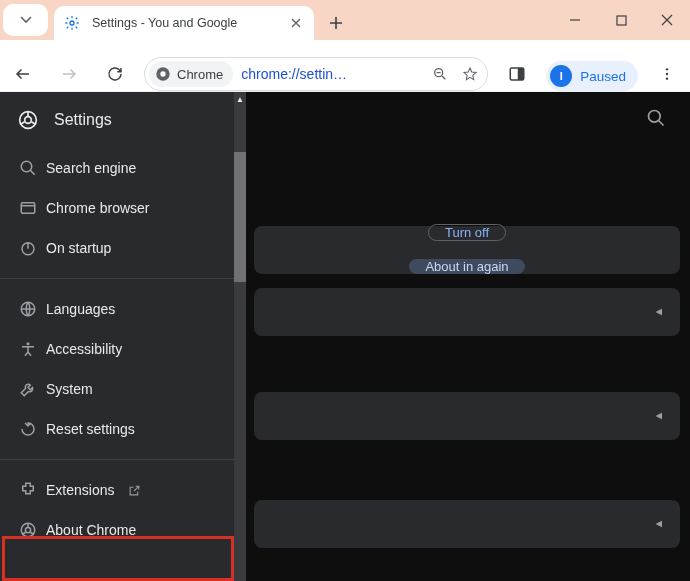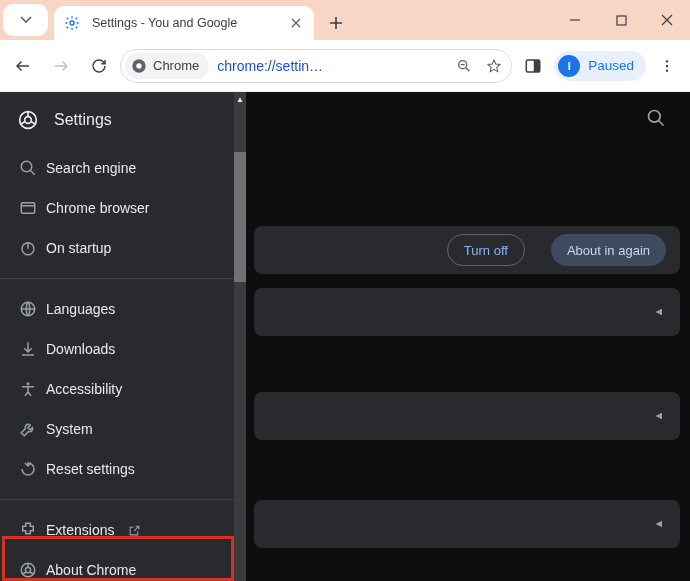--- a/index.html
+++ b/index.html
@@ -10,21 +10,21 @@
     .titlebar-left-blob { width: 45px; height: 32px; background: #fff; border-radius: 10px; margin: 4px 0 4px 3px; display:flex; align-items:center; justify-content:center; }
     .tab { background: #fff; height: 34px; border-radius: 10px 10px 0 0; display: flex; align-items: center; padding: 0 10px; margin-left: 6px; gap: 12px; min-width: 260px; }
     .tab .favicon { width:16px; height:16px; }
     .tab .title { font-size: 12.5px; color: #3c4043; flex:1; white-space:nowrap; overflow:hidden; text-overflow:ellipsis; }
     .tab .close { width:16px; height:16px; display:flex; align-items:center; justify-content:center; color:#5f6368; }
     .new-tab { width: 28px; height:28px; display:flex; align-items:center; justify-content:center; margin-left:8px; margin-bottom:3px; color:#3c4043; border-radius:50%; }
     .window-controls { position:absolute; right:0; top:0; display:flex; height:40px; }
     .win-btn { width:46px; display:flex; align-items:center; justify-content:center; color:#3c4043; }
 
     
-    .toolbar { height: 52px; background:#fff; display:flex; align-items:center; padding: 0 6px; gap:4px; border-bottom:1px solid #00000010; }
+    .toolbar { height: 52px; background:#fff; display:flex; align-items:flex-end; padding: 0 6px; gap:12px; border-bottom:1px solid #00000010; }
     .tb-btn { width:34px; height:34px; display:flex; align-items:center; justify-content:center; color:#3c4043; border-radius:50%; }
     .tb-btn.dim { color:#bfc1c4; }
     .omnibox { flex:1; height:34px; border:1px solid #dadce0; border-radius:17px; background:#fff; display:flex; align-items:center; padding:0 6px 0 4px; gap:8px; }
     .site-chip { background:#f1f3f4; border-radius:14px; height:26px; display:flex; align-items:center; padding:0 10px 0 6px; gap:6px; font-size:13px; color:#3c4043; font-weight:500; }
     .omnibox .url { font-size:14px; color:#1d4ed8; flex:1; white-space:nowrap; overflow:hidden; text-overflow:ellipsis; }
     .omnibox .ic { color:#5f6368; width:22px; height:22px; display:flex; align-items:center; justify-content:center; }
     .profile-chip { height:30px; border-radius:15px; background:#e8f0fe; display:flex; align-items:center; padding:0 12px 0 4px; gap:8px; font-size:13.5px; color:#1a73e8; font-weight:500; }
     .avatar-dot { width:22px; height:22px; border-radius:50%; background:#1a73e8; color:#fff; font-size:11px; display:flex; align-items:center; justify-content:center; font-weight:600; }
     .side-panel-btn { width:34px; height:34px; display:flex; align-items:center; justify-content:center; color:#3c4043; }
 
@@ -38,21 +38,21 @@
     .settings-header { height:56px; display:flex; align-items:center; padding:0 18px; gap:16px; color:#e8eaed; font-size:16px; }
     .sb-item { height:40px; display:flex; align-items:center; padding:0 18px; gap:8px; color:#e8eaed; font-size:14px; font-weight:500; cursor:pointer; position:relative; }
     .sb-item .ic { width:20px; height:20px; display:flex; align-items:center; justify-content:center; color:#9aa0a6; flex-shrink:0; }
     .sb-sep { height:1px; background:#3c4043; margin:10px 0; }
     .ext-link { margin-left:6px; color:#9aa0a6; }
     .highlight-box { border:3px solid #d93025; position:absolute; left:2px; right:12px; bottom:0; height:45px; pointer-events:none; z-index:5; }
 
     .main { flex:1; position:relative; background:#0e0e0e; }
     .main-search { position:absolute; top:16px; right:24px; color:#9aa0a6; }
     .card { position:absolute; left:8px; right:10px; background:#292a2d; border-radius:8px; }
-    .card.actions { top:134px; height:48px; display:flex; align-items:center; justify-content:flex-end; padding:0 14px; gap:26px; }
+    .card.actions { top:134px; height:48px; display:flex; align-items:center; justify-content:flex-end; padding:0 14px; gap:18px;flex-direction:column; }
     .btn-outline { border:1px solid #5f6368; color:#8ab4f8; background:transparent; border-radius:16px; height:32px; padding:0 16px; font-size:13px; font-weight:500; cursor:pointer; }
     .btn-primary { border:none; background:#3f4a5f; color:#c7d7f0; border-radius:16px; height:32px; padding:0 16px; font-size:13px; font-weight:500; cursor:pointer; }
     .card.row { height:48px; display:flex; align-items:center; justify-content:flex-end; padding:0 16px; }
     .card.row .chev { transform:rotate(-90deg); color:#9aa0a6; font-size:11px; }
     .r1 { top:196px; }
     .r2 { top:300px; }
     .r3 { top:408px; }
 
     svg { display:block; }
   </style>
@@ -208,28 +208,20 @@
           <svg width="18" height="18" viewBox="0 0 24 24">
             <circle cx="12" cy="12" r="9" fill="none" stroke="#9aa0a6" stroke-width="2"></circle>
             <path d="M3 12h18M12 3c3 3 3 15 0 18M12 3c-3 3-3 15 0 18" fill="none" stroke="#9aa0a6" stroke-width="2"></path>
           </svg>
         </span>
       <span>Languages</span>
     </div>
     <div class="sb-item">
       <span class="ic">
           <svg width="18" height="18" viewBox="0 0 24 24">
-            <path d="M12 3v12M7 11l5 5 5-5M4 20h16" fill="none" stroke="#9aa0a6" stroke-width="2"></path>
-          </svg>
-        </span>
-      <span>Downloads</span>
-    </div>
-    <div class="sb-item">
-      <span class="ic">
-          <svg width="18" height="18" viewBox="0 0 24 24">
             <circle cx="12" cy="5" r="2" fill="#9aa0a6"></circle>
             <path d="M4 9h16M12 9v7M8 21l4-5 4 5" fill="none" stroke="#9aa0a6" stroke-width="2"></path>
           </svg>
         </span>
       <span>Accessibility</span>
     </div>
     <div class="sb-item">
       <span class="ic">
           <svg width="18" height="18" viewBox="0 0 24 24">
             <path d="M14 6a4 4 0 00-5.3 5.3L3 17l4 4 5.7-5.7A4 4 0 0018 10l-3 3-3-3 3-3z" fill="none" stroke="#9aa0a6" stroke-width="2"></path>

